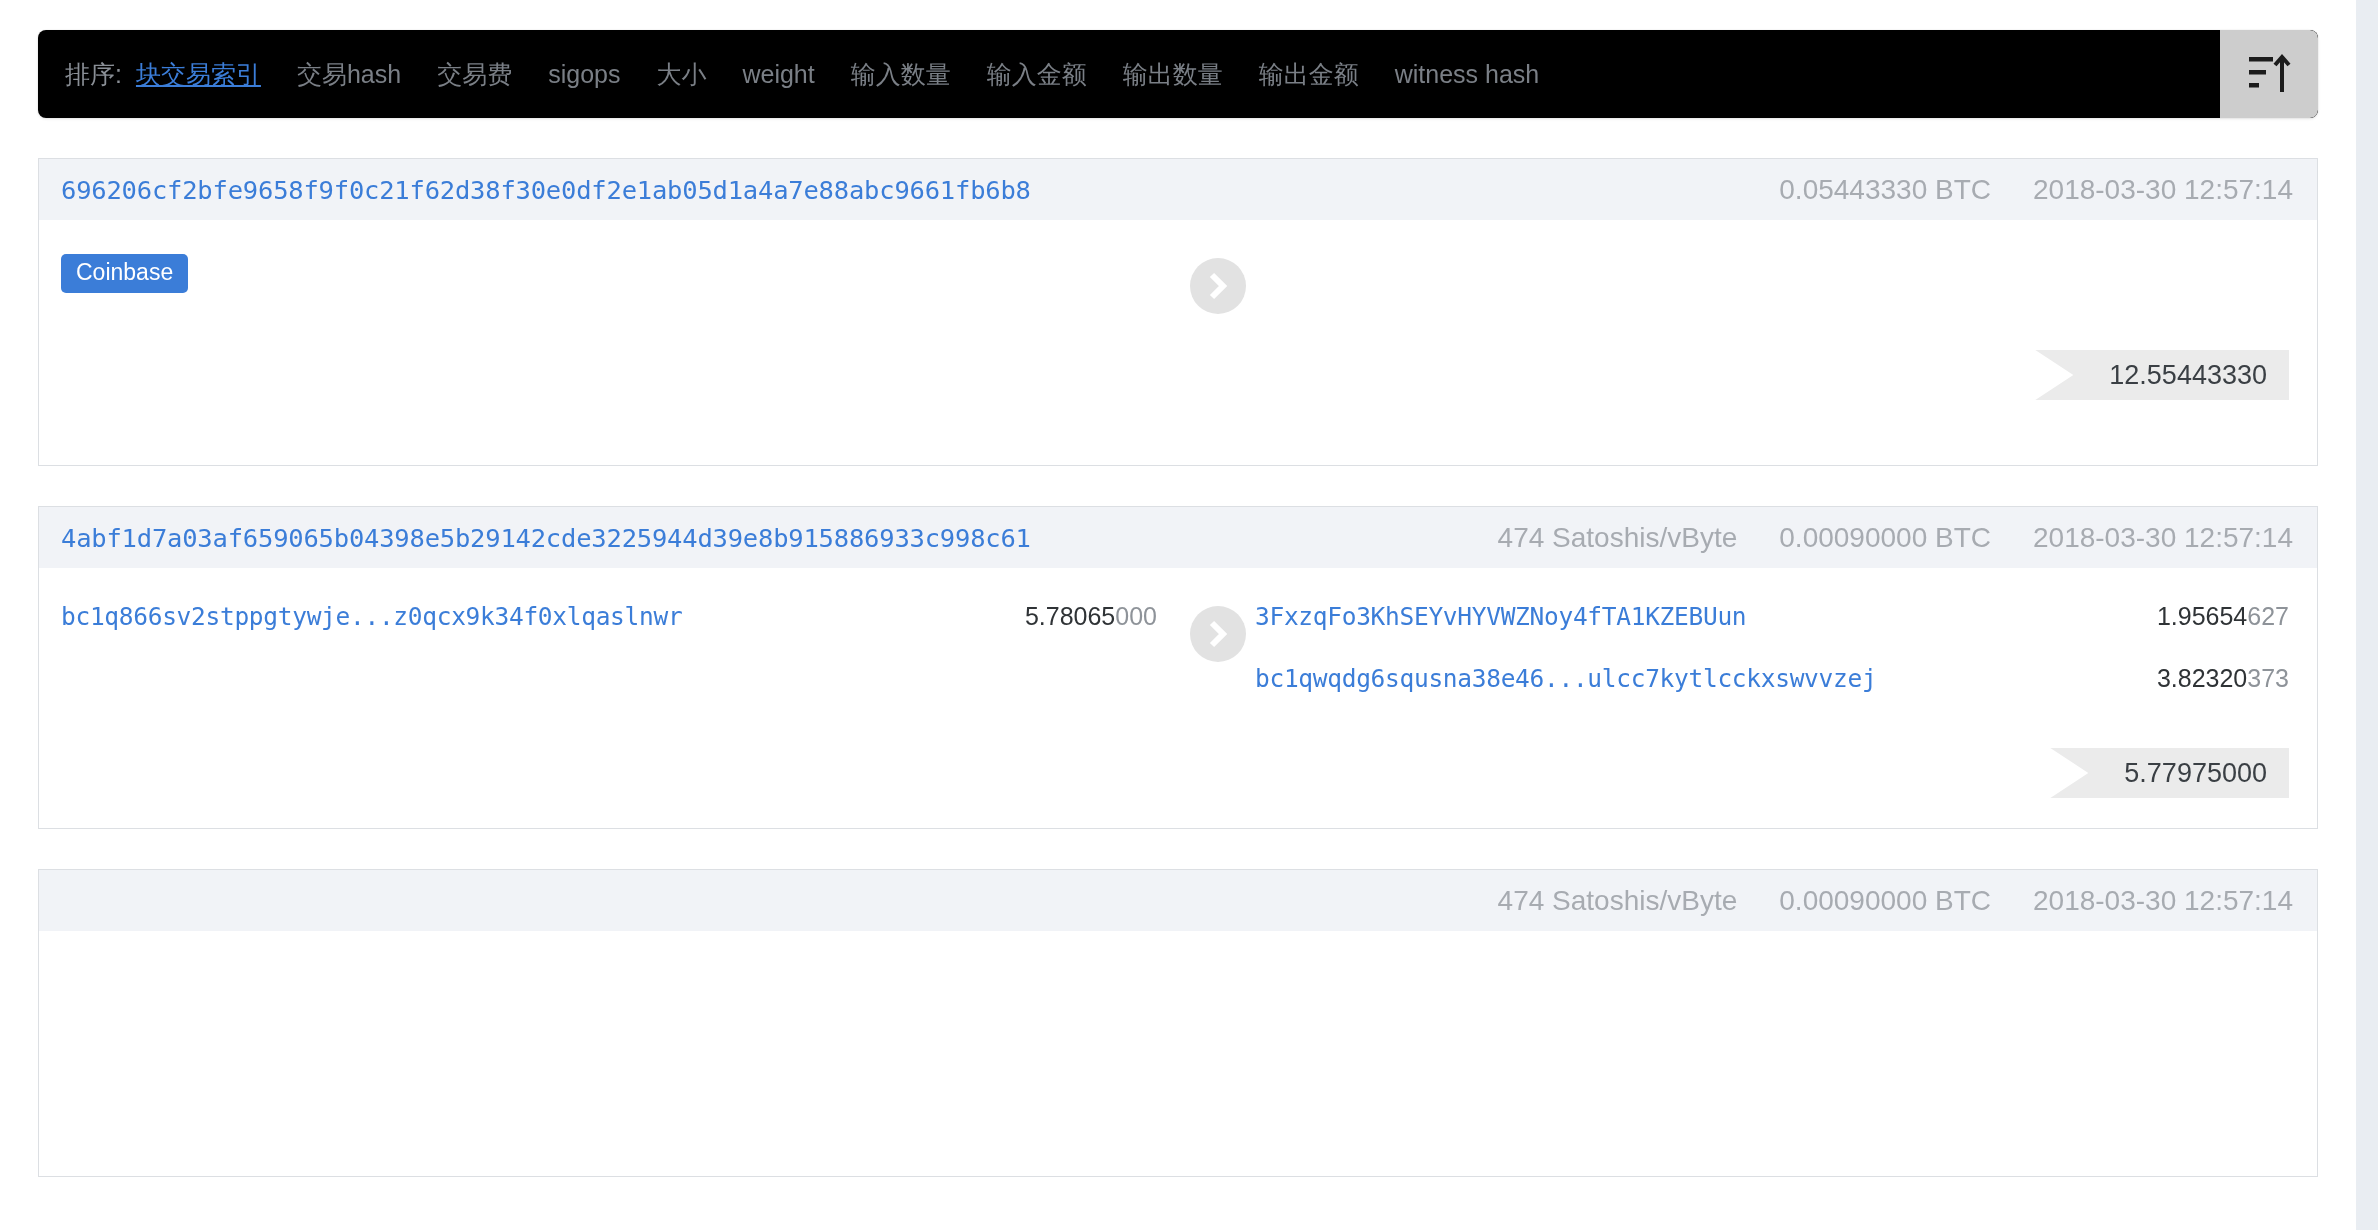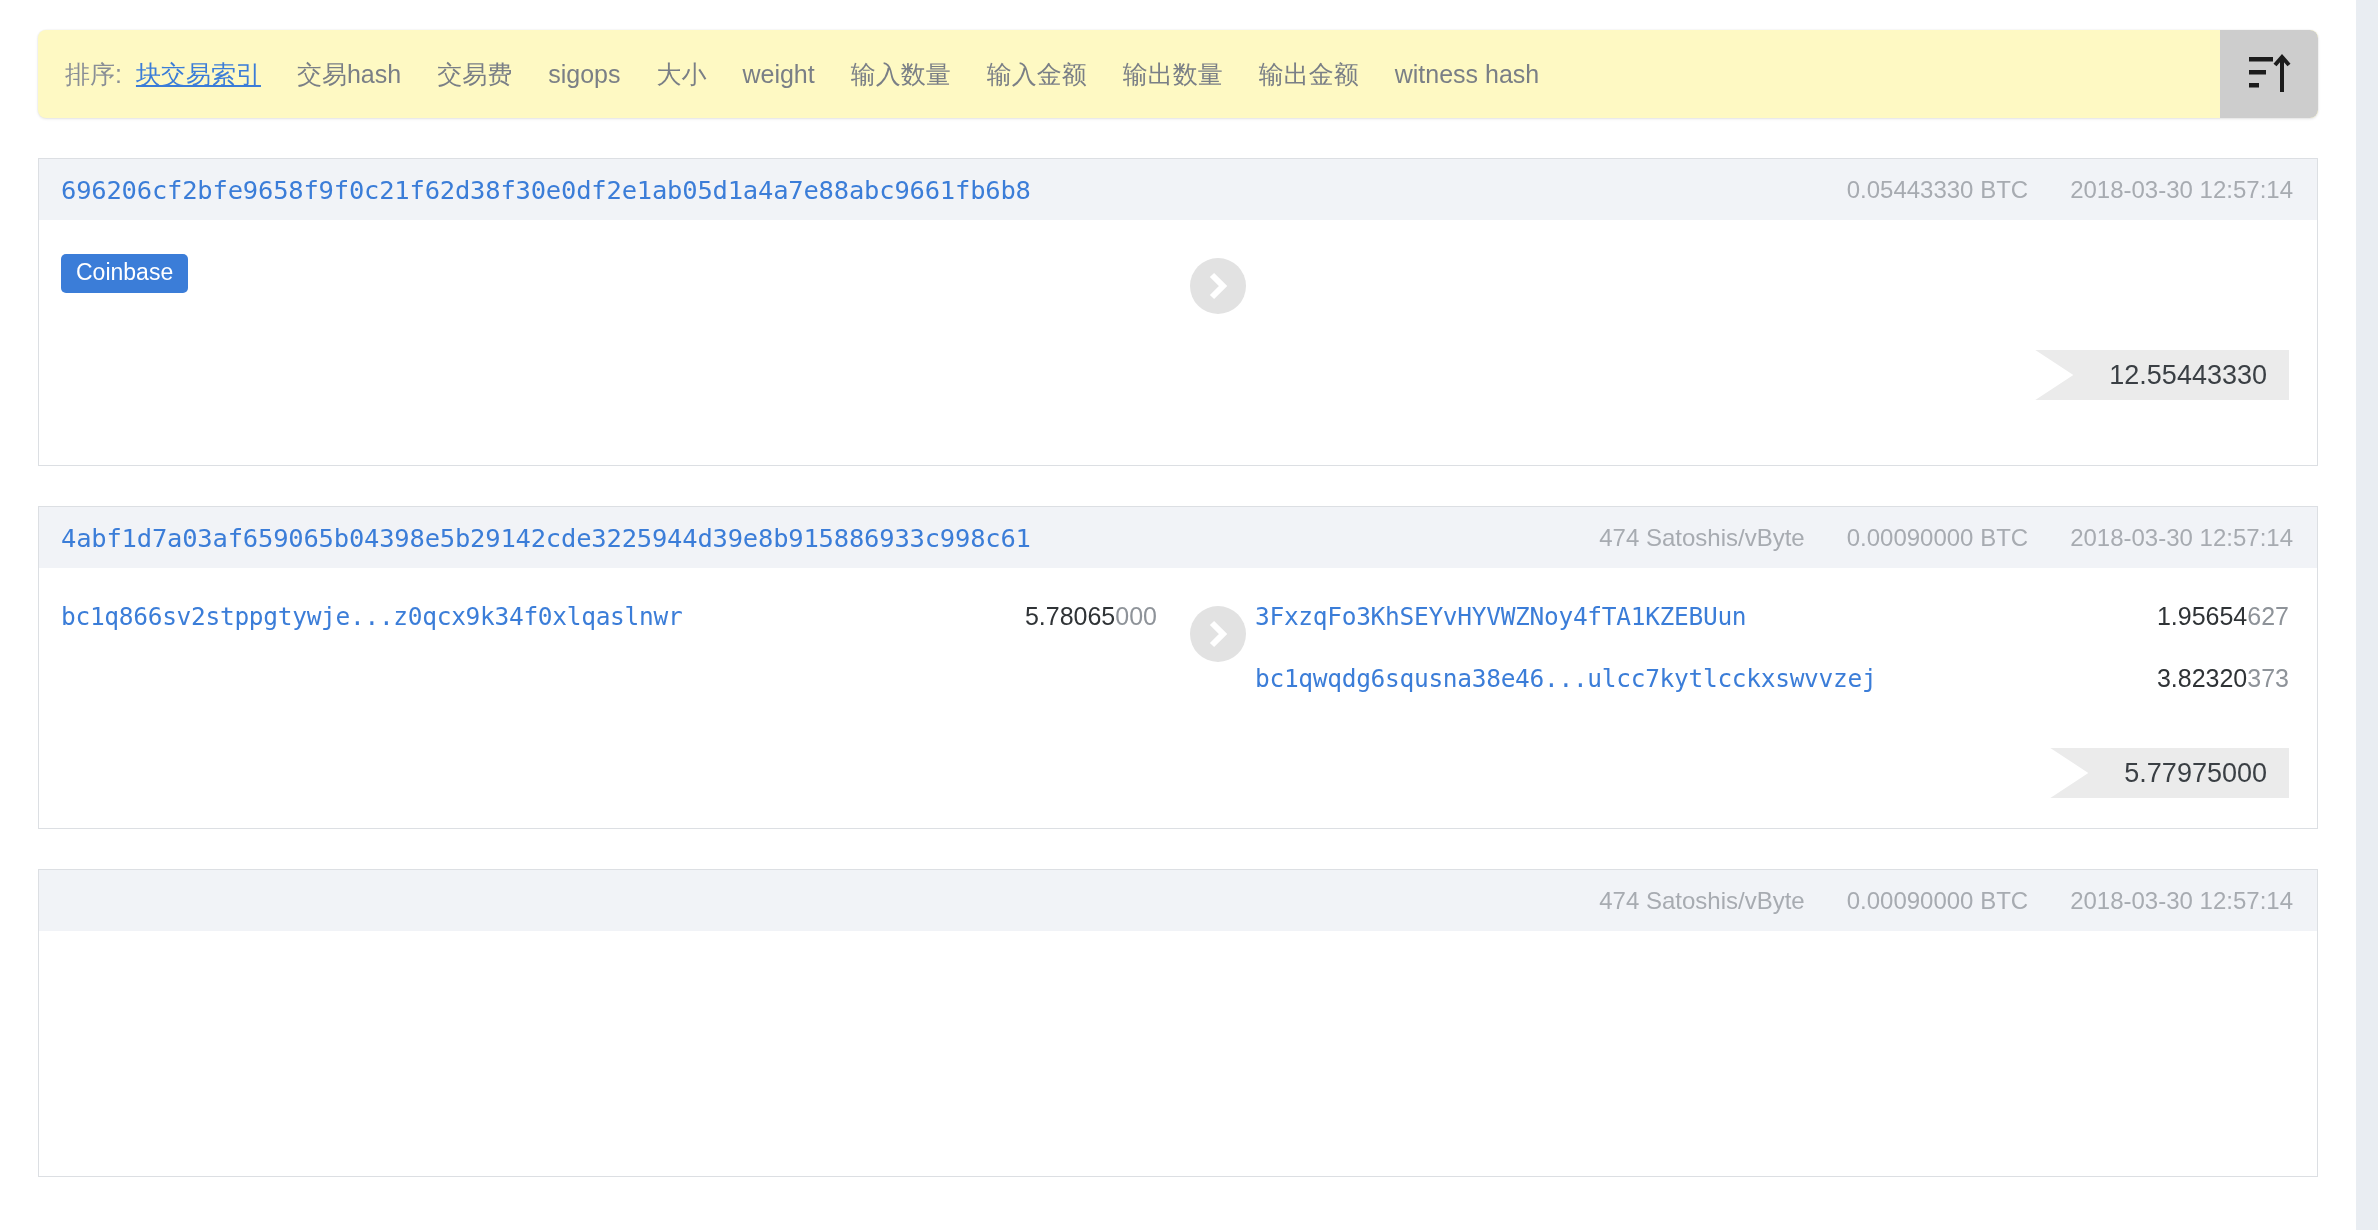--- a/index.html
+++ b/index.html
@@ -27,21 +27,21 @@
     position: absolute;
     left: 38px; top: 0;
     width: 2280px;
   }
 
   
   .sortbar {
     position: relative;
     margin-top: 30px;
     height: 88px;
-    background: #fef9c3;
+    background: #000000;
     border-radius: 8px;
     box-shadow: 0 1px 3px rgba(0,0,0,.10), 0 0 0 1px rgba(0,0,0,.02);
     display: flex;
     align-items: center;
     overflow: hidden;
   }
   .sortbar-inner {
     display: flex;
     align-items: baseline;
     padding-left: 27px;
@@ -103,21 +103,21 @@
     white-space: nowrap;
   }
   .tx-head-meta {
     margin-left: auto;
     display: flex;
     align-items: baseline;
     gap: 42px;
     white-space: nowrap;
   }
   .tx-meta-item {
-    font-size: 24px;
+    font-size: 28px;
     color: #a7abb1;
   }
 
   .tx-body {
     border: 1px solid #dcdfe3;
     border-top: none;
     background: #ffffff;
     padding: 34px 28px 30px 22px;
     position: relative;
     min-height: 246px;

